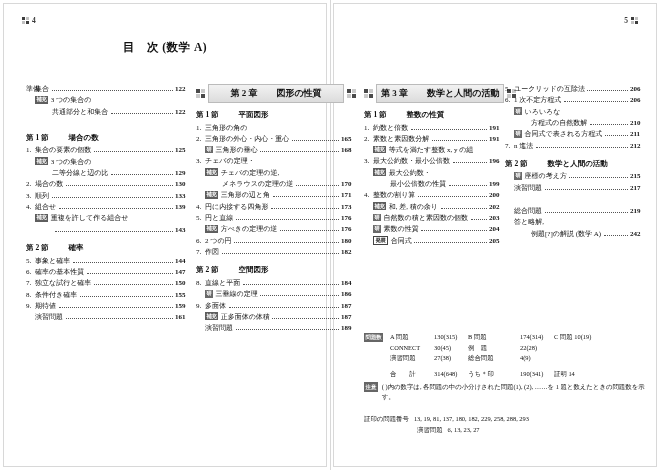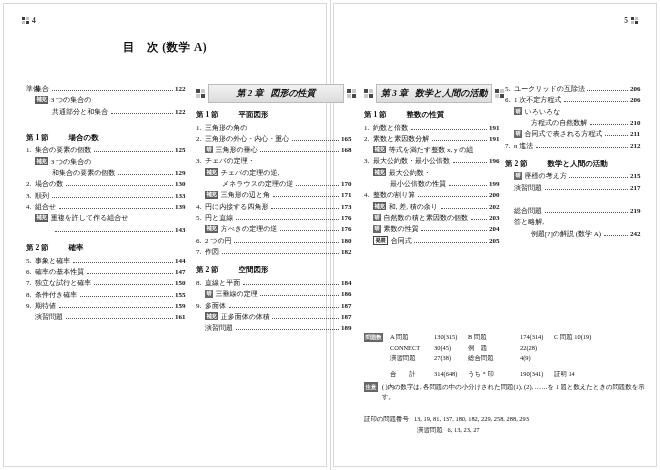--- a/index.html
+++ b/index.html
@@ -41,21 +41,21 @@
   #col4 { left:505px; width:140px; }
 
   
   .chapbar { display:flex; align-items:center; gap:3px; margin:0 0 7px 0; }
   .chapbar .blk { display:grid; grid-template-columns:repeat(2,4px); grid-template-rows:repeat(2,4px); gap:1px; flex:0 0 auto; }
   .chapbar .blk i { display:block; width:4px; height:4px; }
   .chapbar .blk i.d { background:#4a4a4a; }
   .chapbar .blk i.l { background:#c9c9c9; }
   .chapbar .bar { flex:1 1 auto; background:linear-gradient(#f2f2f2,#dcdcdc);
                   border:0.5px solid #bbb; padding:2px 4px; display:flex; align-items:baseline;
-                  gap:7px; justify-content:center;font-style:italic; }
+                  gap:19px; justify-content:center; }
   .chapbar .bar .no { font-size:9px; font-weight:bold; white-space:nowrap; }
   .chapbar .bar .nm { font-size:9px; font-weight:bold; white-space:nowrap; }
 
   
   .sechead { font-size:7.5px; font-weight:bold; margin:7px 0 2.5px 0; display:flex; gap:20px; }
   .sechead .sno { white-space:nowrap; }
 
   
   .entry { display:flex; align-items:baseline; font-size:7px; line-height:1.62; white-space:nowrap; }
   .entry .num { width:9px; flex:0 0 9px; text-align:left; }
@@ -153,21 +153,21 @@
         <span class="dots"></span>
         <span class="pg">125</span>
       </div>
       <div class="entry nodots">
         <span class="num"></span>
         <span class="txt"><span class="tag">補充</span>3 つの集合の</span>
         <span class="dots"></span>
         <span class="pg"></span>
       </div>
       <div class="entry cont">
-        <span class="txt">和集合の要素の個数</span>
+        <span class="txt">二等分線と辺の比</span>
         <span class="dots"></span>
         <span class="pg">129</span>
       </div>
       <div class="entry">
         <span class="num">2.</span>
         <span class="txt">場合の数</span>
         <span class="dots"></span>
         <span class="pg">130</span>
       </div>
       <div class="entry">

